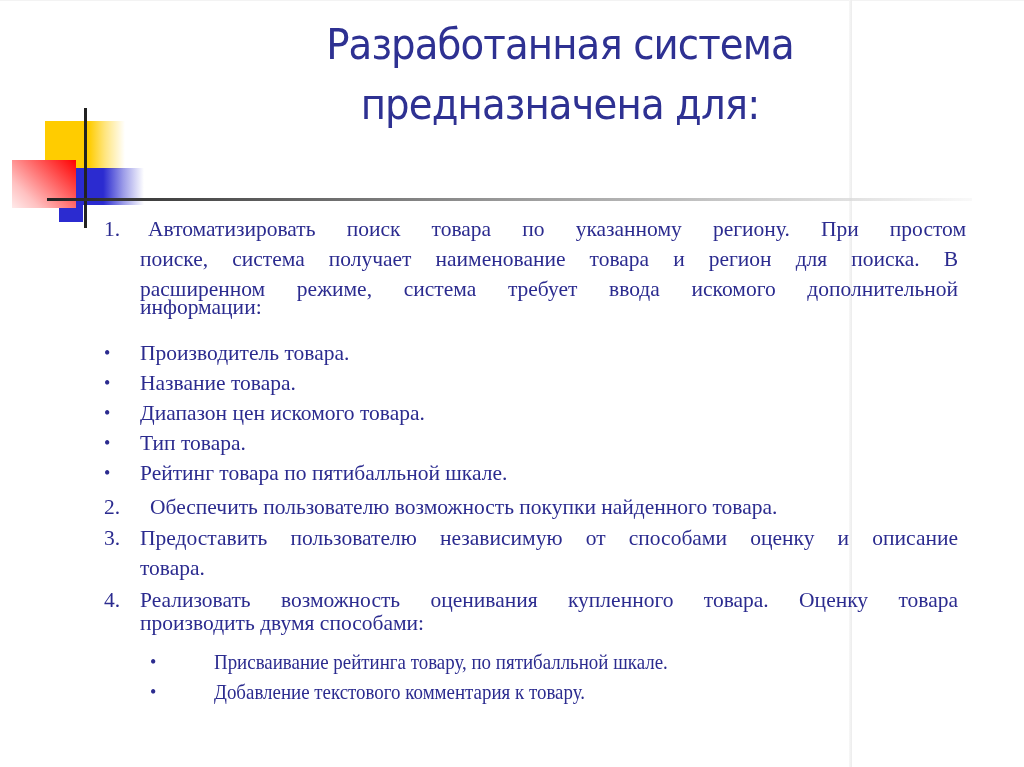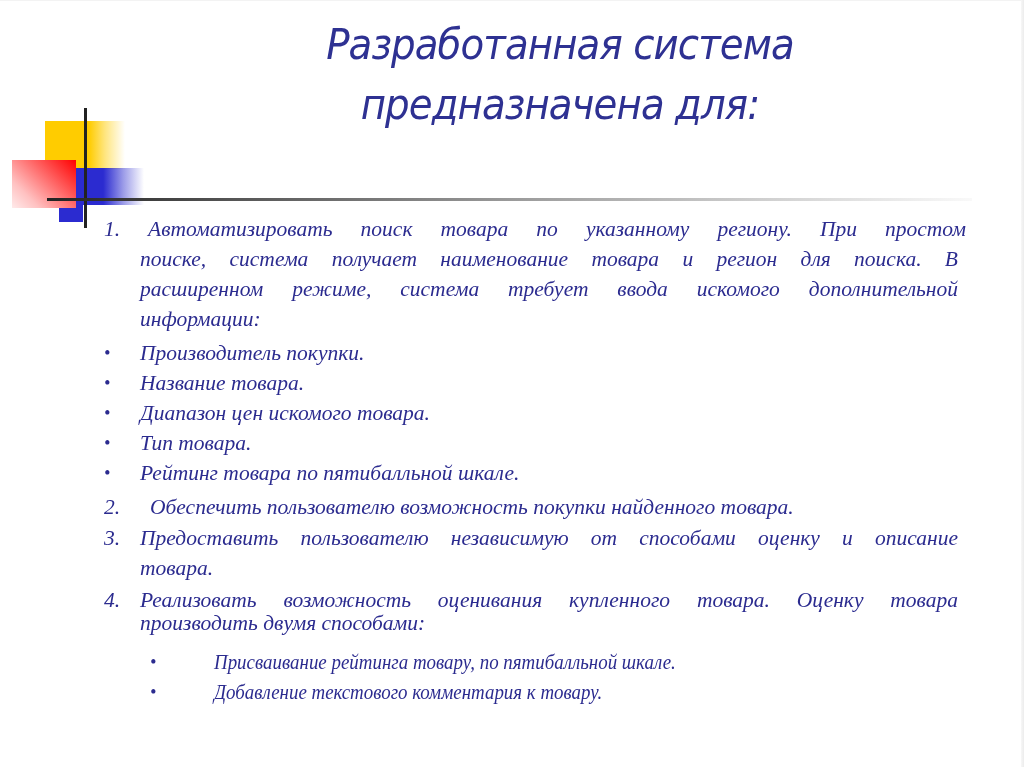--- a/index.html
+++ b/index.html
@@ -1,21 +1,21 @@
 <!DOCTYPE html>
 <html><head>
 <meta charset="utf-8">
 <style>
   html, body { margin:0; padding:0; }
   body {
     width:1024px; height:767px; overflow:hidden; position:relative;
     background:#ffffff;
     font-family:"Liberation Serif", serif;
   }
-  .slide { position:absolute; left:0; top:0; width:1024px; height:767px; background:#fff;font-style:italic; }
+  .slide { position:absolute; left:0; top:0; width:852px; height:767px; background:#fff; }
   .right-edge { position:absolute; right:0; top:0; width:3px; height:767px; background:linear-gradient(to right,#f7f7f7,#ececec); }
   .top-edge { position:absolute; left:0; top:0; width:1024px; height:1px; background:#f3f3f3; }
 
   
   .deco-yellow { position:absolute; left:45px; top:121px; width:80px; height:48px;
     background:linear-gradient(to right,#ffcc00 0%,#ffcc00 55%,rgba(255,204,0,0.5) 75%,rgba(255,255,255,0) 100%); }
   .deco-blue { position:absolute; left:76px; top:168px; width:68px; height:37px;
     background:linear-gradient(to right,#2b2bd0 0%,#2b2bd0 40%,rgba(60,60,210,0.5) 70%,rgba(255,255,255,0) 100%); }
   .deco-blue-low { position:absolute; left:59px; top:200px; width:24px; height:22px; background:#2b2bd0; }
   .deco-red { position:absolute; left:12px; top:160px; width:64px; height:48px;
@@ -58,24 +58,24 @@
     <div>Разработанная система</div>
     <div>предназначена для:</div>
   </div>
 
   <div class="body">
 
     <span class="line num" style="top:0px">1.</span>
     <div class="line just" style="top:0px;left:148px;width:818px">Автоматизировать поиск товара по указанному региону. При простом</div>
     <div class="line just" style="top:30px;left:140px;width:818px">поиске, система получает наименование товара и регион для поиска. В</div>
     <div class="line just" style="top:60px;left:140px;width:818px">расширенном режиме, система требует ввода искомого дополнительной</div>
-    <div class="line" style="top:90px;left:140px">информации:</div>
+    <div class="line" style="top:78px;left:140px">информации:</div>
 
     <span class="line bul" style="top:124px">•</span>
-    <div class="line" style="top:124px;left:140px"> Производитель покупки.</div>
+    <div class="line" style="top:124px;left:140px"> Производитель товара.</div>
     <span class="line bul" style="top:154px">•</span>
     <div class="line" style="top:154px;left:140px">Название товара.</div>
     <span class="line bul" style="top:184px">•</span>
     <div class="line" style="top:184px;left:140px">Диапазон цен искомого товара.</div>
     <span class="line bul" style="top:214px">•</span>
     <div class="line" style="top:214px;left:140px">Тип товара.</div>
     <span class="line bul" style="top:244px">•</span>
     <div class="line" style="top:244px;left:140px">Рейтинг товара по пятибалльной шкале.</div>
 
     <span class="line num" style="top:278px">2.</span>

